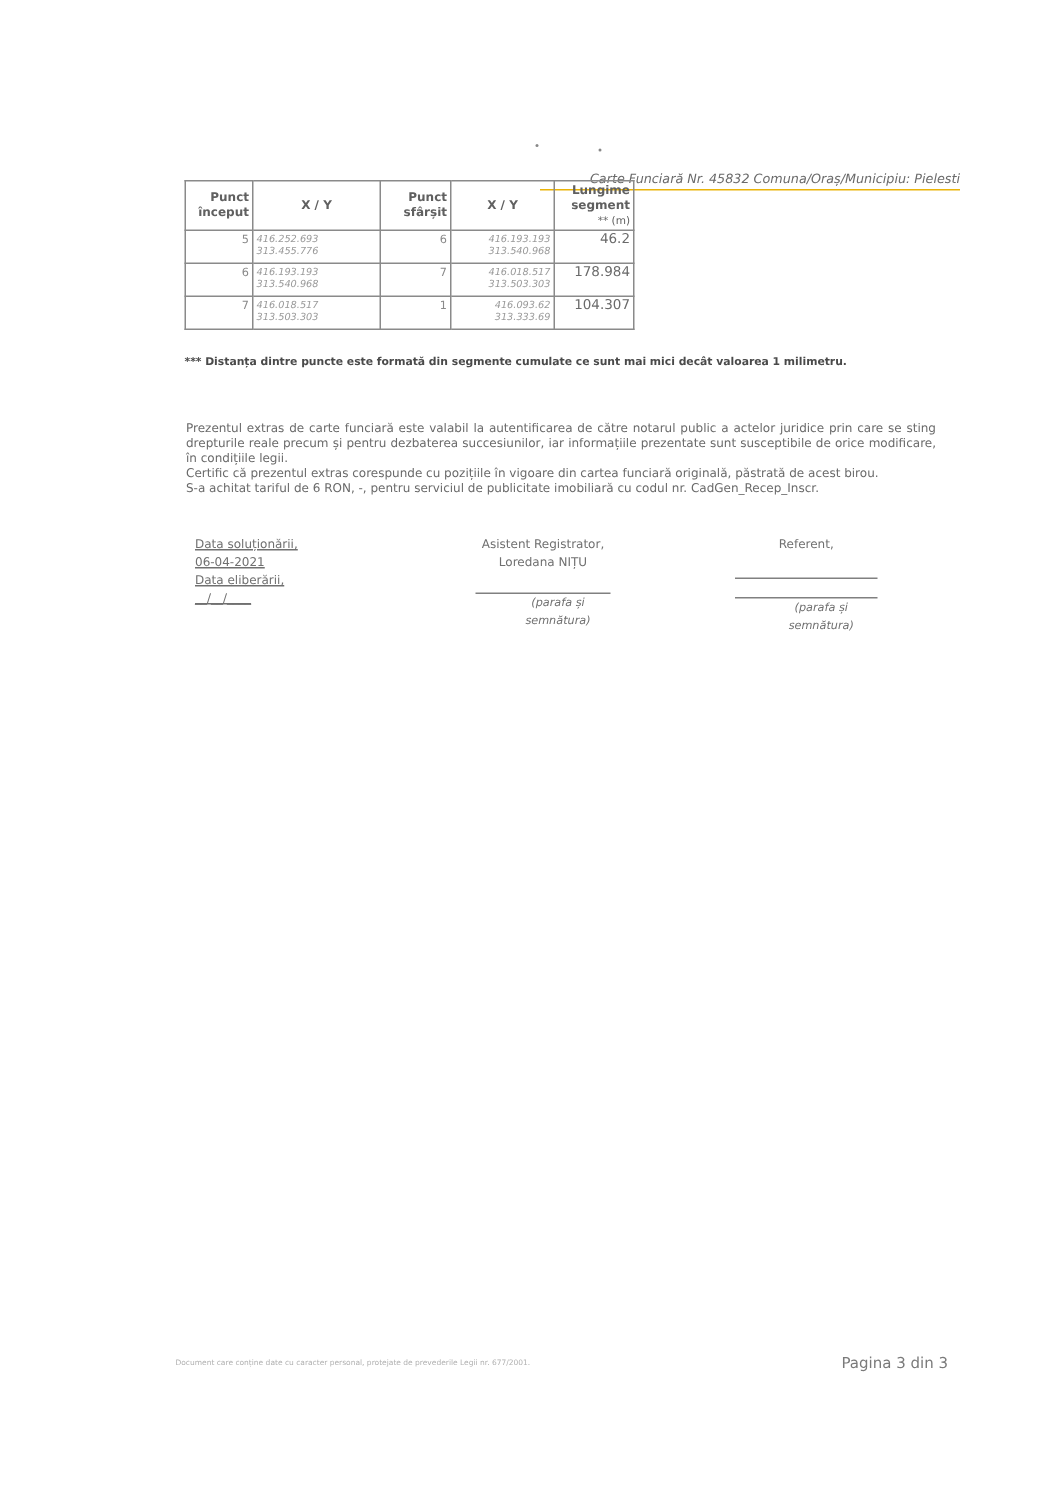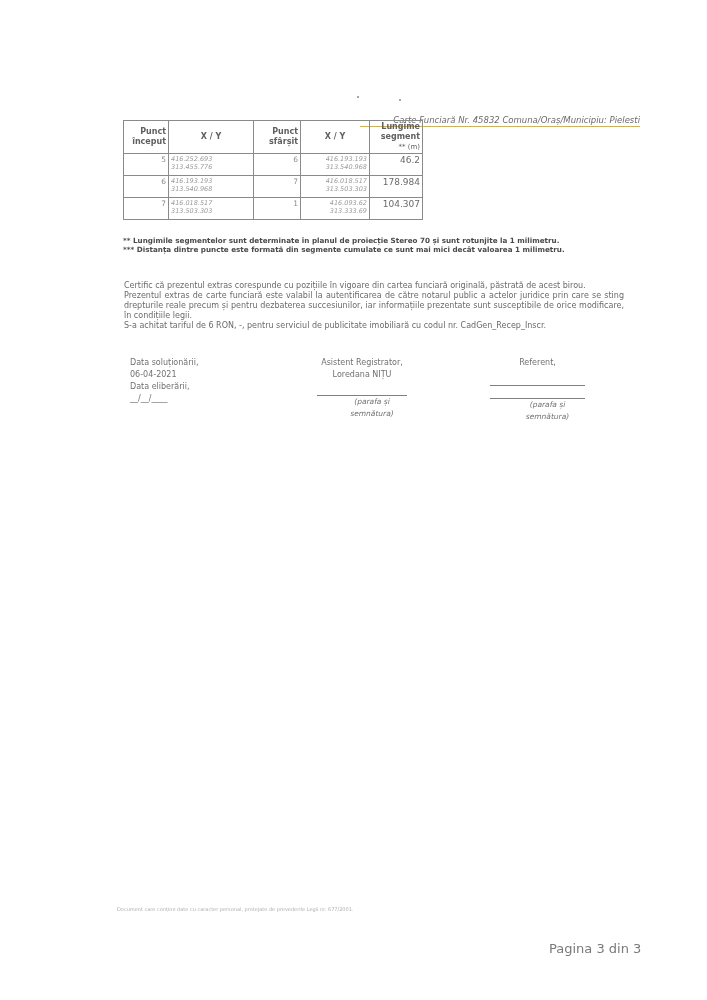--- a/index.html
+++ b/index.html
@@ -33,31 +33,31 @@
     .notes {
       position: absolute; left: 123px; top: 236px; font-size: 7.2px; font-weight: bold;
       color: #4a4a4a; line-height: 9px; white-space: nowrap;
     }
     .cert {
       position: absolute; left: 124px; top: 281px; width: 500px;
       font-size: 8px; line-height: 10px; color: #6a6a6a; text-align: justify;
     }
     .cert p { margin: 0; }
     .sig { position: absolute; font-size: 8px; color: #707070; line-height: 12px; }
-    .sig1 { left: 130px; top: 357px; }
+    .sig1 { left: 130px; top: 357px; text-decoration: underline; }
     .sig2 { left: 317px; top: 357px; width: 90px; text-align: center; }
     .sig3 { left: 490px; top: 357px; width: 95px; text-align: center; }
     .sigline { border-top: 1px solid #808080; margin-top: 14px; }
     .sigcap { font-style: italic; font-size: 7.5px; margin-left: 20px; }
     .blankline { border-top: 1px solid #808080; width: 95px; margin-top: 16px; }
     .footer-left {
       position: absolute; left: 117px; top: 906px; font-size: 5px; color: #b0b0b0; white-space: nowrap;
     }
     .footer-right {
-      position: absolute; left: 549px; top: 904px; font-size: 13px; color: #7a7a7a; margin-top: 37px;
+      position: absolute; left: 561px; top: 904px; font-size: 10px; color: #7a7a7a;
     }
   </style>
 </head>
 <body>
 
 <div class="specks">
   <div class="speck" style="left:2px;top:3px;"></div>
   <div class="speck" style="left:44px;top:6px;"></div>
 </div>
 
@@ -92,27 +92,26 @@
       <td class="num">7</td>
       <td class="coord"><span>416.018.517</span><br><span>313.503.303</span></td>
       <td class="num">1</td>
       <td class="coord" style="text-align:right"><span>416.093.62</span><br><span>313.333.69</span></td>
       <td class="len">104.307</td>
     </tr>
   </tbody>
 </table>
 
 <div class="notes">
-  <div>** Lungimile segmentelor sunt determinate în planul de proiecție Stereo 70 și sunt rotunjite la 1 milimetru.</div>
   <div>*** Distanța dintre puncte este formată din segmente cumulate ce sunt mai mici decât valoarea 1 milimetru.</div>
 </div>
 
 <div class="cert">
+  <p>Prezentul extras de carte funciară este valabil la autentificarea de către notarul public a actelor juridice prin care se sting drepturile reale precum și pentru dezbaterea succesiunilor, iar informațiile prezentate sunt susceptibile de orice modificare, în condițiile legii.</p>
   <p>Certific că prezentul extras corespunde cu pozițiile în vigoare din cartea funciară originală, păstrată de acest birou.</p>
-  <p>Prezentul extras de carte funciară este valabil la autentificarea de către notarul public a actelor juridice prin care se sting drepturile reale precum și pentru dezbaterea succesiunilor, iar informațiile prezentate sunt susceptibile de orice modificare, în condițiile legii.</p>
   <p>S-a achitat tariful de 6 RON, -, pentru serviciul de publicitate imobiliară cu codul nr. CadGen_Recep_Inscr.</p>
 </div>
 
 <div class="sig sig1">
   <div>Data soluționării,</div>
   <div>06-04-2021</div>
   <div>Data eliberării,</div>
   <div>__/__/____</div>
 </div>
 

